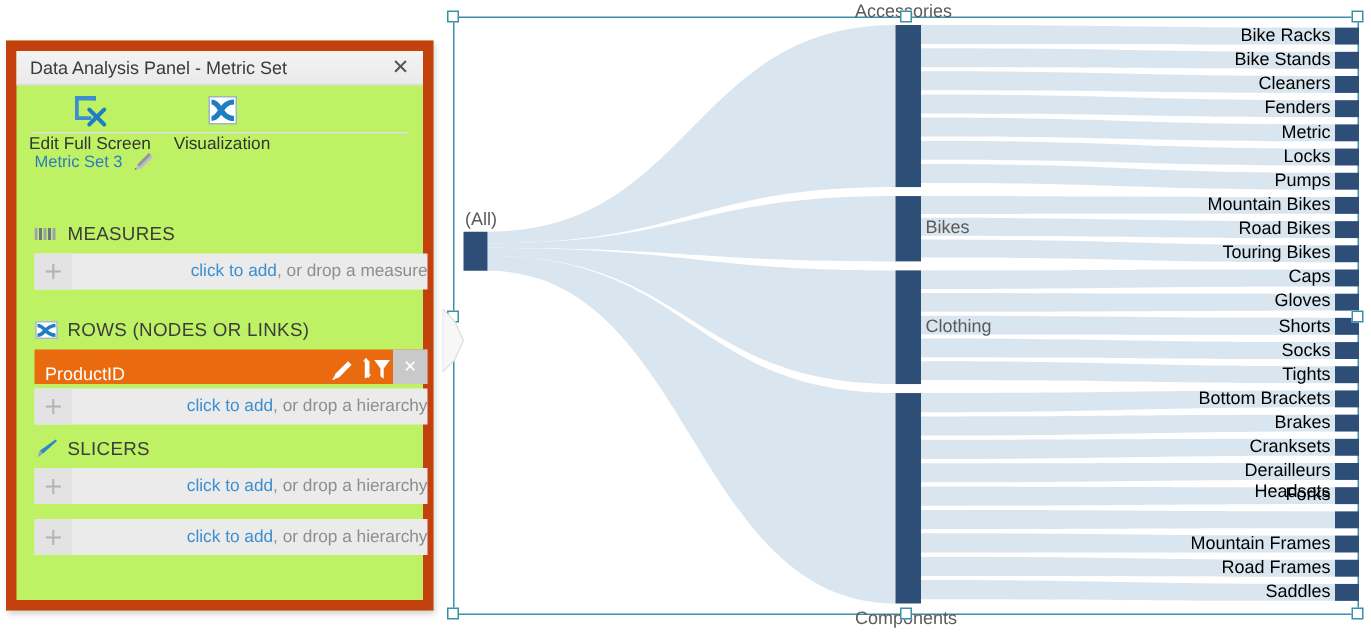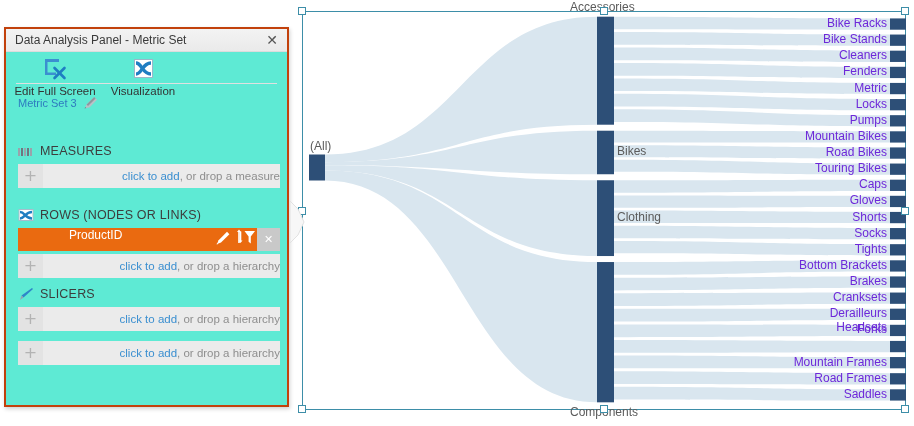--- a/index.html
+++ b/index.html
@@ -8,22 +8,22 @@
     width: 914px; height: 426px;
     background: #ffffff;
     font-family: "Liberation Sans", sans-serif;
     overflow: hidden;
   }
   #root { position: relative; width: 914px; height: 426px; background: #fff; }
 
   
   #panel {
     position: absolute; left: 4px; top: 27px; width: 285px; height: 380px;
-    background: #5eead4;
-    border: 2px solid #c2410c;
+    background: #bef264;
+    border: 7px solid #c2410c;
     box-shadow: 1px 2px 4px rgba(0,0,0,0.18);
   }
   #panel-titlebar {
     position: relative; height: 23px;
     background: linear-gradient(to bottom,#f3f3f3,#eaeaea);
     border-bottom: 1px solid #dcdcdc;
   }
   #panel-title {
     position: absolute; left: 9px; top: 4px;
     font-size: 12px; color: #3a3a3a; white-space: nowrap;
@@ -74,21 +74,21 @@
     text-align: center; cursor: pointer; font-family: "DejaVu Sans", sans-serif;
   }
   .dz-text {
     position: absolute; left: 25px; right: 0; top: 0; height: 24px; line-height: 24px;
     text-align: right; font-size: 11.5px; color: #8e8e8e;
   }
   .dz-text .lk { color: #3b8fd0; }
 
   .field-pill {
     position: relative; height: 23px; margin-top: 3px;
-    background: #ea6a10; display: flex; align-items: flex-start; padding-left: 44px;
+    background: #ea6a10; display: flex; align-items: flex-end;
   }
   .field-pill .fname {
     color: #ffffff; font-size: 12px; padding-left: 7px; flex: 1; white-space: nowrap;
   }
   .pill-ico { width: 19px; height: 19px; margin-right: 1px; cursor: pointer; }
   .pill-remove {
     width: 23px; height: 23px; background: #c9c9c9; color: #ffffff;
     font-size: 11px; line-height: 23px; text-align: center; cursor: pointer;
     font-family: "DejaVu Sans", sans-serif;
   }
@@ -109,21 +109,21 @@
   .handle {
     position: absolute; width: 8px; height: 8px;
     background: #ffffff; border: 1px solid #3d8ea8; cursor: pointer;
   }
   #sankey-svg { position: absolute; left: 0; top: 0; }
   .nodelabel {
     position: absolute; font-size: 12px; color: #5b5b5b;
     white-space: nowrap; pointer-events: none;
   }
   .rlabel {
-    position: absolute; right: 19px; font-size: 12px; color: #6d28d9;
+    position: absolute; right: 19px; font-size: 12px; color: #000000;
     white-space: nowrap; 
   }
 </style>
 </head>
 <body>
 
 <div id="root">
 
   <div id="viz">
     <div id="viz-border"></div>

